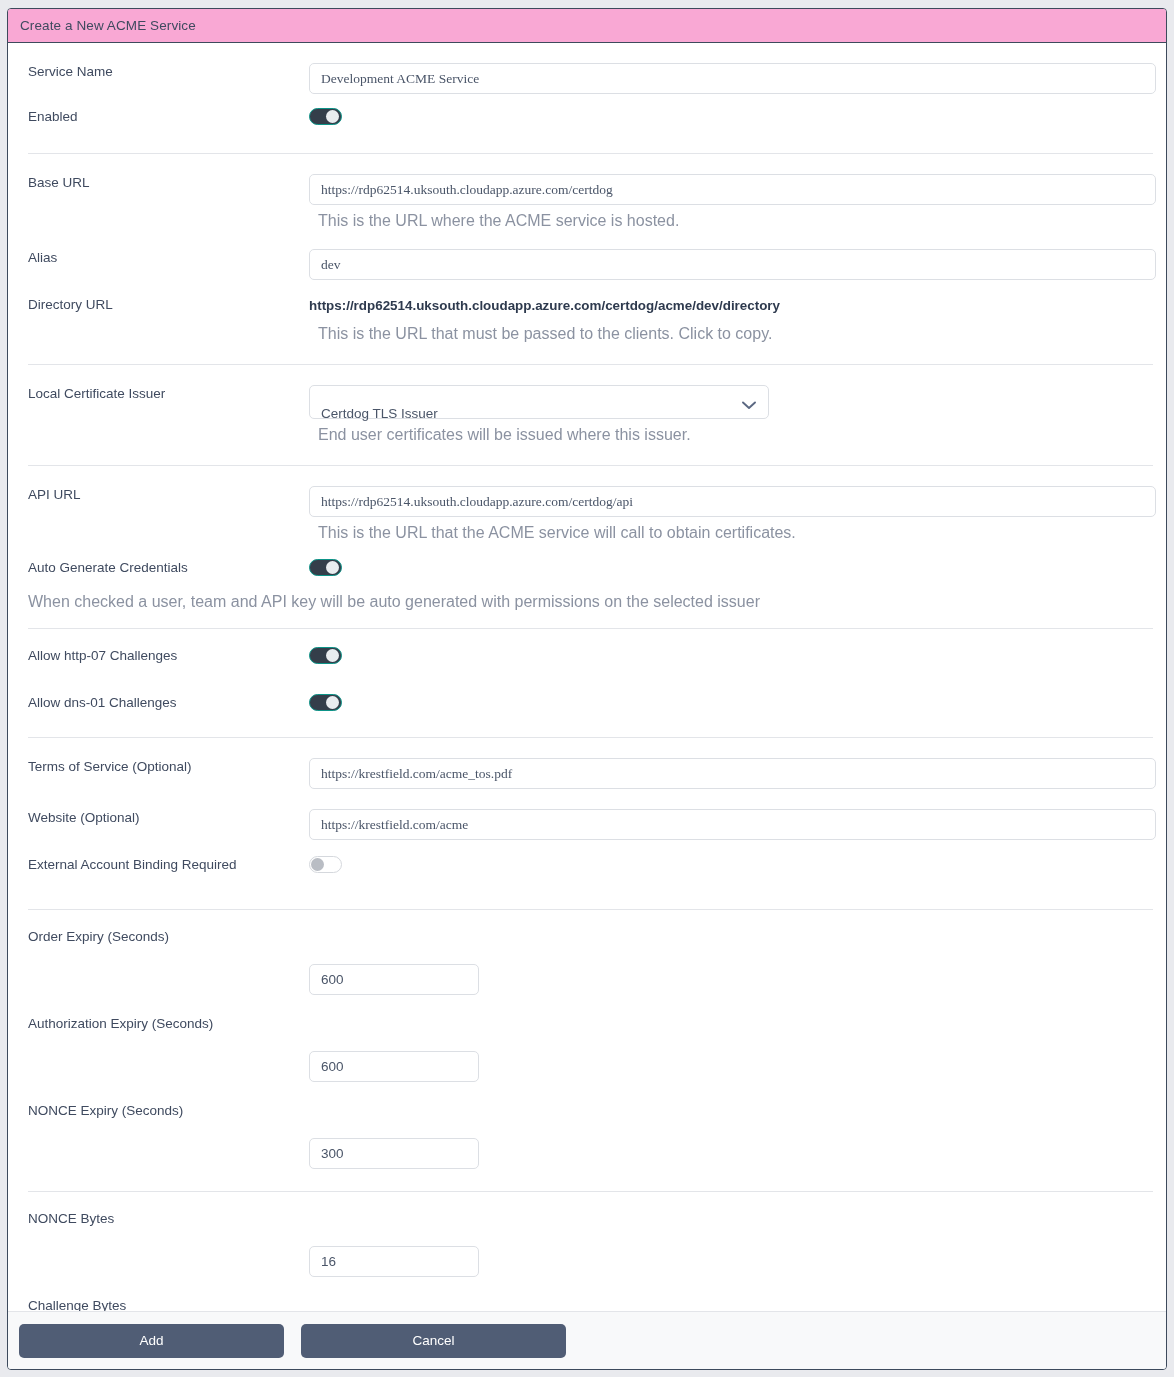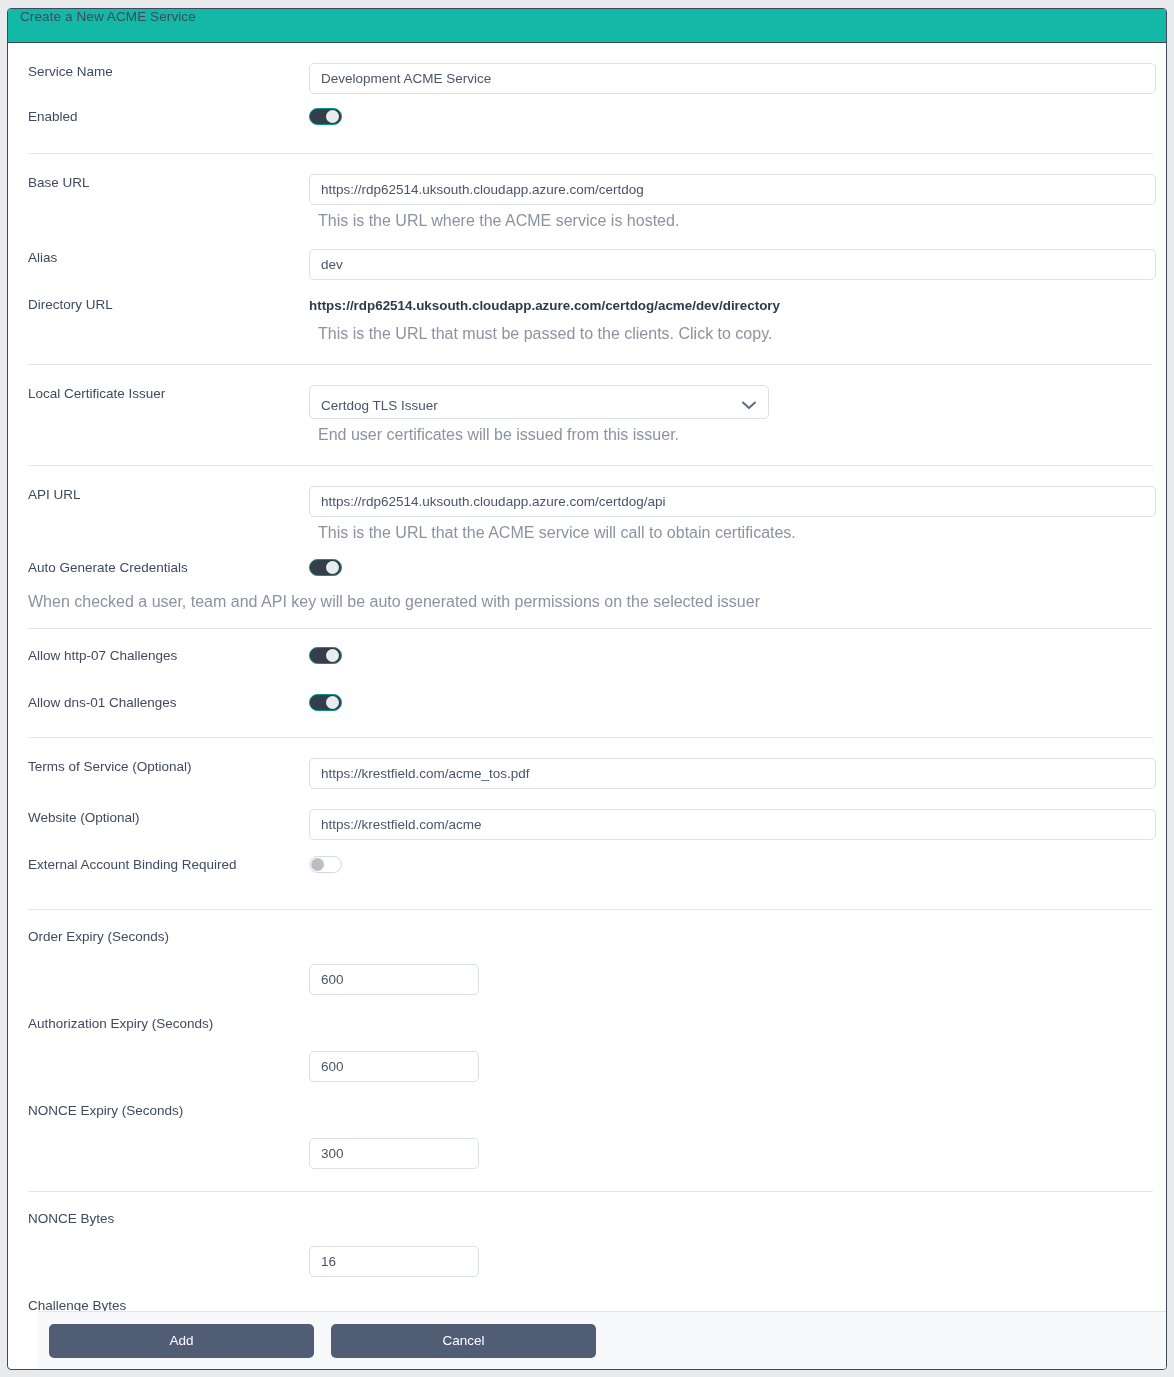--- a/index.html
+++ b/index.html
@@ -23,24 +23,24 @@
     border: 1px solid #3d4a5c;
     border-radius: 4px;
     display: flex;
     flex-direction: column;
     overflow: hidden;
   }
 
   .dialog-header {
     height: 34px;
     flex: 0 0 34px;
-    background: #14b8a6;
+    background: #f9a8d4;
     border-bottom: 1px solid #3d4a5c;
     display: flex;
-    align-items: flex-start;
+    align-items: center;
     padding-left: 12px;
   }
   .dialog-title {
     font-size: 13.5px;
     color: #3f4a5f;
     letter-spacing: 0.1px;
   }
 
   .dialog-body {
     flex: 1 1 auto;
@@ -86,34 +86,34 @@
     height: 31px;
     border: 1px solid #dcdfe4;
     border-radius: 5px;
     background: #fff;
     font-family: "Liberation Sans", sans-serif;
     font-size: 13.5px;
     color: #4a5568;
     padding: 0 11px;
     outline: none;
   }
-  .txt-wide { width: 847px; }
+  .txt-wide { width: 847px; font-family: Liberation Serif, serif; }
   .txt-small { width: 170px; margin-top: 36px; }
 
   .select-wrap { position: relative; width: 460px; }
   .sel {
     width: 100%;
     height: 34px;
     border: 1px solid #dcdfe4;
     border-radius: 5px;
     background: #fff;
     font-family: "Liberation Sans", sans-serif;
     font-size: 13.5px;
     color: #4a5568;
-    padding: 4px 30px 0 11px;
+    padding: 12px 30px 0 11px;
     line-height: 32px;
   }
   .chev {
     position: absolute;
     right: 13px; top: 11px;
     pointer-events: none;
   }
 
   .strong-url {
     font-size: 13.4px;
@@ -156,21 +156,20 @@
 
   
   .dialog-footer {
     flex: 0 0 58px;
     background: #f8f9fa;
     border-top: 1px solid #e3e5e9;
     display: flex;
     align-items: center;
     padding-left: 11px;
     gap: 17px;
-    margin-left: 30px;
   }
   .btn {
     width: 265px;
     height: 34px;
     border: none;
     border-radius: 5px;
     background: #505d75;
     color: #ffffff;
     font-family: "Liberation Sans", sans-serif;
     font-size: 13.5px;
@@ -259,21 +258,21 @@
           <div class="sel">Certdog TLS Issuer</div>
           <span class="chev">
             <svg width="14" height="9" viewBox="0 0 14 9">
                 <path d="M1 1.5 L7 7 L13 1.5" fill="none" stroke="#5b6882" stroke-width="1.9" stroke-linecap="round" stroke-linejoin="round"></path>
               </svg>
           </span>
         </div>
       </div>
     </div>
     <div class="sp-8"></div>
-    <div class="helper helper-indent">End user certificates will be issued from this issuer.</div>
+    <div class="helper helper-indent">End user certificates will be issued where this issuer.</div>
 
     <div class="sp-22"></div>
     <div class="divider"></div>
     <div class="sp-20"></div>
 
     <div class="row">
       <div class="row-label">API URL</div>
       <div class="row-control">
         <input class="txt txt-wide" type="text" value="https://rdp62514.uksouth.cloudapp.azure.com/certdog/api" style="">
       </div>

